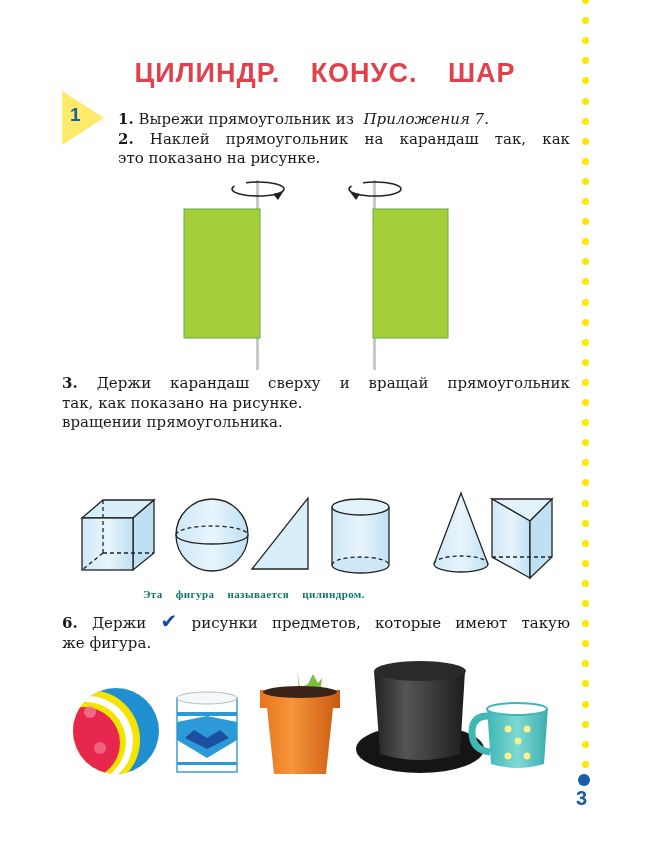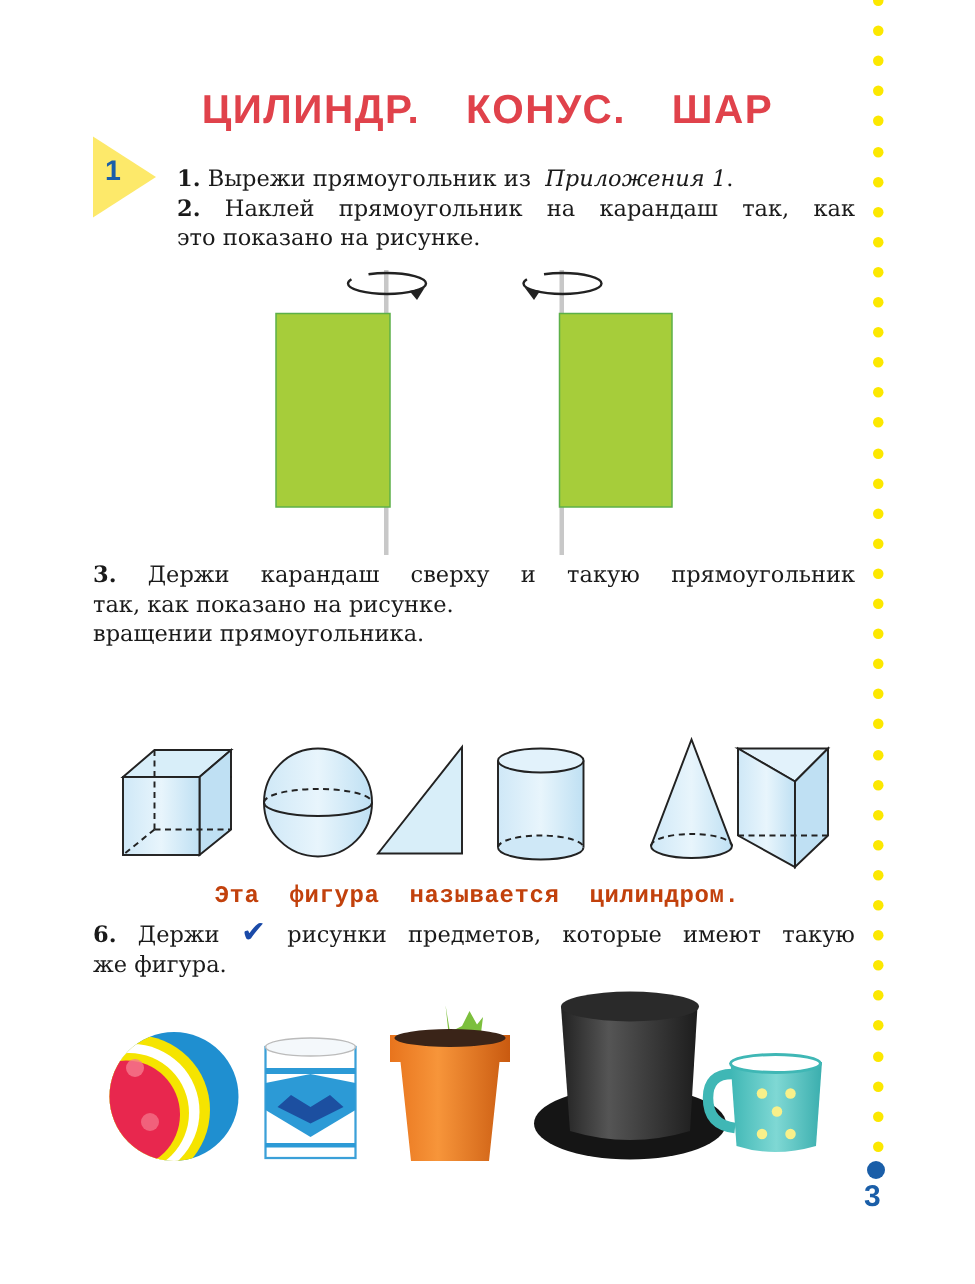--- a/index.html
+++ b/index.html
@@ -13,36 +13,36 @@
   .badge { left:62px; top:91px; width:0; height:0; border-top:27px solid transparent; border-bottom:27px solid transparent;
            border-left:42px solid #fde96a; }
   .badge-num { left:70px; top:104px; font-family:"Liberation Sans", sans-serif; font-weight:bold; font-size:19px; color:#1a5ea8; }
 
   .para { font-size:15px; line-height:19.5px; text-align:justify; text-align-last:left; }
   .para b { font-weight:bold; }
   .line { display:block; text-align:justify; text-align-last:justify; white-space:nowrap; }
   .line.last { text-align-last:left; }
   .line span { }
 
-  .sub { font-family:Liberation Mono, monospace; font-weight:bold; font-size:16px; color:#c2410c; word-spacing:10px; letter-spacing:0.4px; }
+  .sub { font-family:Liberation Serif, serif; font-weight:bold; font-size:11px; color:#0f766e; word-spacing:10px; letter-spacing:0.4px; }
 
   .dot { position:absolute; left:582px; width:7px; height:7px; border-radius:50%; background:#fce800; }
   .pagedot { left:578px; top:774px; width:12px; height:12px; border-radius:50%; background:#1a5ea8; }
   .pagenum { left:576px; top:787px; font-family:"Liberation Sans", sans-serif; font-weight:bold; font-size:20px; color:#1a5ea8; }
 </style>
 </head>
 <body>
 
 <div class="abs title">ЦИЛИНДР.  КОНУС.  ШАР</div>
 
 <div class="abs badge"></div>
 <div class="abs badge-num">1</div>
 
 <div class="abs para" style="left:118px; top:110px; width:452px;">
-  <span class="line last"><b>1.</b> <span>Вырежи прямоугольник из</span>&nbsp;&nbsp;<i>Приложения 1</i><span>.</span></span>
+  <span class="line last"><b>1.</b> <span>Вырежи прямоугольник из</span>&nbsp;&nbsp;<i>Приложения 7</i><span>.</span></span>
   <span class="line"><b>2.</b> <span>Наклей прямоугольник на карандаш так, как</span></span>
   <span class="line last"><span>это показано на рисунке.</span></span>
 </div>
 
 <svg class="abs" style="left:170px; top:170px;" width="300" height="210">
 
   <g>
     <rect x="86" y="10" width="3" height="190" fill="#c8c8c8"></rect>
     <ellipse cx="88" cy="19" rx="26" ry="7" fill="none" stroke="#222" stroke-width="1.6" stroke-dasharray="60 12"></ellipse>
     <polygon points="103,24 113,22 108,30" fill="#222"></polygon>
@@ -51,21 +51,21 @@
 
   <g>
     <rect x="203" y="10" width="3" height="190" fill="#c8c8c8"></rect>
     <ellipse cx="205" cy="19" rx="26" ry="7" fill="none" stroke="#222" stroke-width="1.6" stroke-dasharray="60 12"></ellipse>
     <polygon points="190,24 180,22 186,30" fill="#222"></polygon>
     <rect x="203" y="39" width="75" height="129" fill="#a6cd3a" stroke="#5cb048" stroke-width="1"></rect>
   </g>
 </svg>
 
 <div class="abs para" style="left:62px; top:374px; width:508px;">
-  <span class="line"><b>3.</b> <span>Держи карандаш сверху и такую прямоугольник</span></span>
+  <span class="line"><b>3.</b> <span>Держи карандаш сверху и вращай прямоугольник</span></span>
   <span class="line last"><span>так, как показано на рисунке.</span></span>
   <span class="line last"><span>вращении прямоугольника.</span></span>
 </div>
 
 <svg class="abs" style="left:70px; top:490px;" width="500" height="90">
   <defs>
     <linearGradient id="lb" x1="0" x2="1">
       <stop offset="0" stop-color="#cfe8f7"></stop>
         <stop offset="0.5" stop-color="#e8f5fc"></stop>
         <stop offset="1" stop-color="#bfe0f3"></stop>

